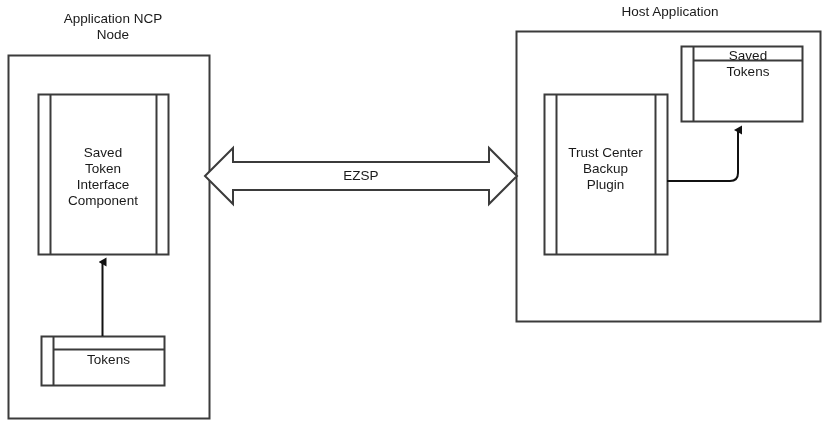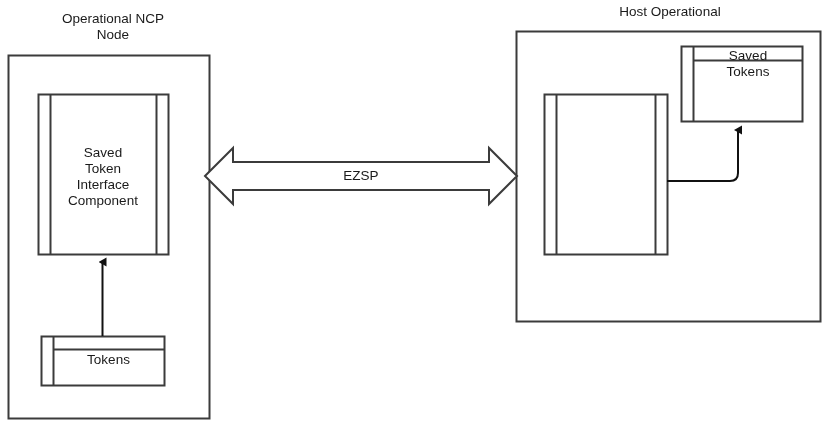--- a/index.html
+++ b/index.html
@@ -85,30 +85,33 @@
              L 233 190
              L 233 204
              Z" fill="#ffffff" stroke="#3b3b3b" stroke-width="2" stroke-linejoin="miter"></path>
 
     <line x1="102.5" y1="336" x2="102.5" y2="262" stroke="#111111" stroke-width="2" marker-end="url(#arrowFilled)"></line>
 
     <path d="M 667 181 L 730 181 Q 738 181 738 173 L 738 130" fill="none" stroke="#111111" stroke-width="2" marker-end="url(#arrowFilled)"></path>
 
   </svg>
 
-  <div class="lbl title" style="left:16px; top:11px; width:194px;">Operational NCP
+  <div class="lbl title" style="left:16px; top:11px; width:194px;">Application NCP
 Node</div>
 
-  <div class="lbl title" style="left:520px; top:4px; width:300px;">Host Operational</div>
+  <div class="lbl title" style="left:520px; top:4px; width:300px;">Host Application</div>
 
   <div class="lbl inbox" style="left:47px; top:145px; width:112px;">Saved
 Token
 Interface
 Component</div>
 
+  <div class="lbl inbox" style="left:553px; top:145px; width:105px;">Trust Center
+Backup
+Plugin</div>
 
   <div class="lbl inbox" style="left:53px; top:352px; width:111px;">Tokens</div>
 
   <div class="lbl inbox" style="left:693px; top:48px; width:110px;">Saved
 Tokens</div>
 
   <div class="lbl inbox" style="left:300px; top:168px; width:122px;">EZSP</div>
 
 </div>
 

